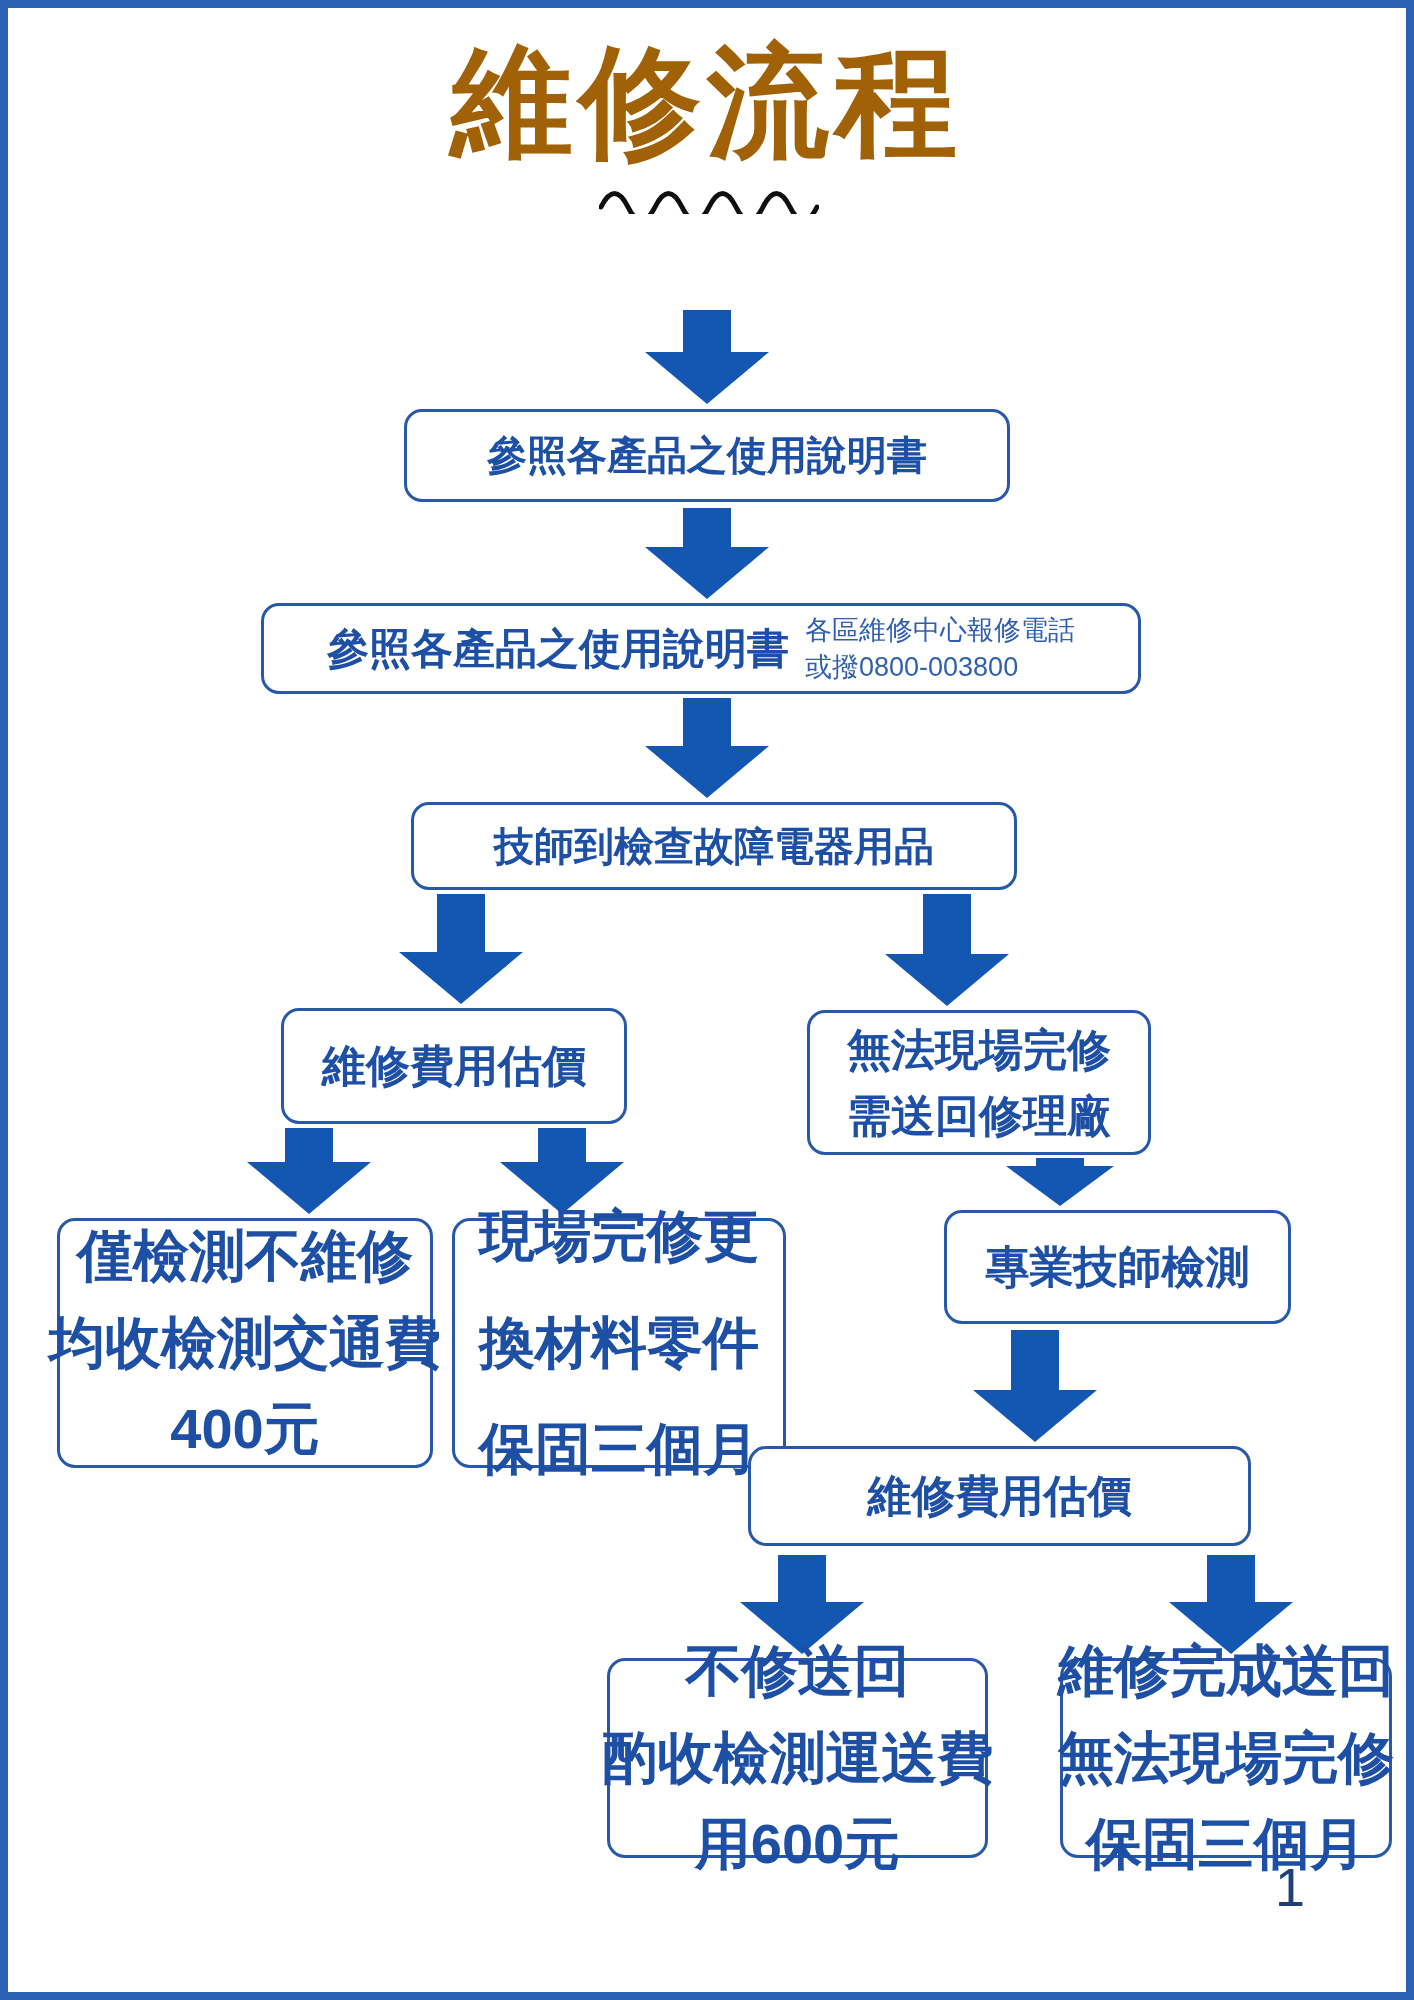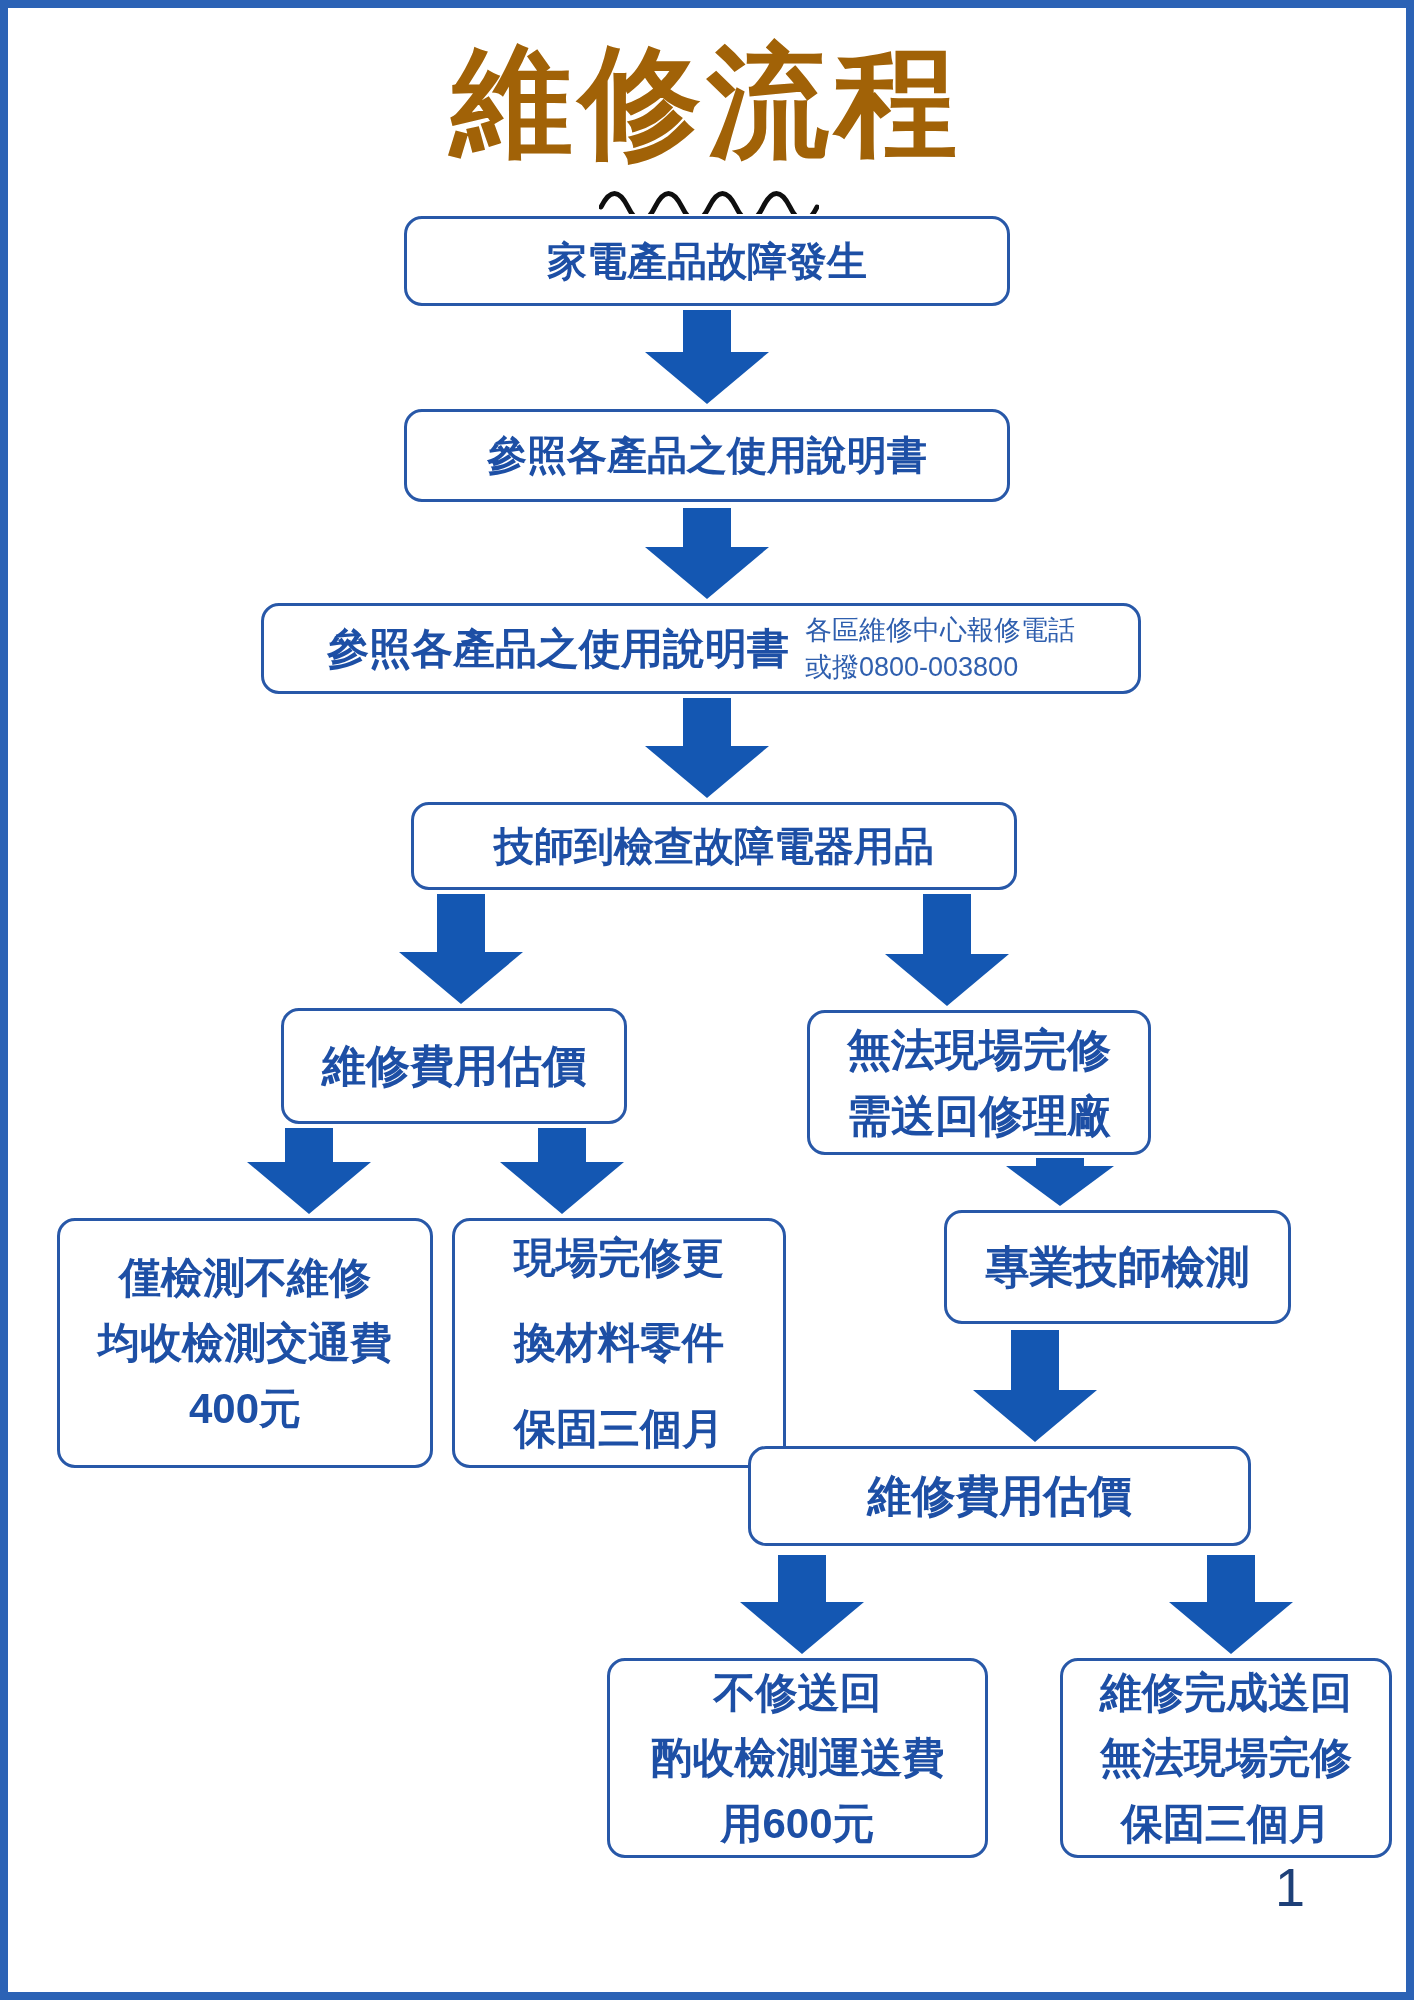--- a/index.html
+++ b/index.html
@@ -7,21 +7,21 @@
   #page{position:relative;width:1414px;height:2000px;background:#ffffff;overflow:hidden;}
   .frame{position:absolute;inset:0;border:8px solid #2b62b5;pointer-events:none;}
   .title{position:absolute;left:0;top:22px;width:100%;text-align:center;
          font-size:122px;font-weight:700;letter-spacing:6px;color:#a16207;}
   .wave{position:absolute;left:599px;top:184px;}
   .fbox{position:absolute;background:#ffffff;border:3px solid #2858a8;border-radius:18px;
         display:flex;flex-direction:column;align-items:center;justify-content:center;
         color:#1d4fa5;font-weight:700;text-align:center;box-sizing:border-box;}
   .fbox .line{display:block;white-space:nowrap;}
   .lbl-40{font-size:40px;}
-  .lbl-42{font-size:42px;line-height:1.55;}
+  .lbl-42{font-size:56px;line-height:1.55;}
   .lbl-44{font-size:44px;line-height:1.5;}
   .box3{flex-direction:row;gap:16px;}
   .box3-main{font-size:42px;font-weight:700;color:#1d4fa5;white-space:nowrap;}
   .box3-note{font-size:27px;font-weight:400;color:#2f5fae;line-height:1.35;text-align:left;white-space:nowrap;}
   .arrow{position:absolute;width:124px;display:flex;flex-direction:column;align-items:center;}
   .arrow .stem{width:48px;background:#1457b2;flex:1 1 auto;}
   .arrow .head{width:0;height:0;flex:0 0 auto;
                border-left:62px solid transparent;border-right:62px solid transparent;
                border-top:52px solid #1457b2;}
   .arrow.short .head{border-left-width:54px;border-right-width:54px;border-top-width:40px;}
@@ -33,23 +33,20 @@
 
 <div id="page">
   <div class="frame"></div>
 
   <div class="title">維修流程</div>
 
   <svg class="wave" width="220" height="30" viewBox="0 0 220 30">
     <path d="M2,23 Q15.5,-4 29,23 T56,23 T83,23 T110,23 T137,23 T164,23 T191,23 T218,23" fill="none" stroke="#0f0f0f" stroke-width="5" stroke-linecap="round"></path>
   </svg>
 
-  <div class="fbox" style="left:404px;top:216px;width:606px;height:90px;">
-    <span class="line lbl-40">家電產品故障發生</span>
-  </div>
 
   <div class="arrow" style="left:645px;top:310px;height:94px;">
     <div class="stem"></div>
       <div class="head"></div>
   </div>
 
   <div class="fbox" style="left:404px;top:409px;width:606px;height:93px;">
     <span class="line lbl-40">參照各產品之使用說明書</span>
   </div>
 

